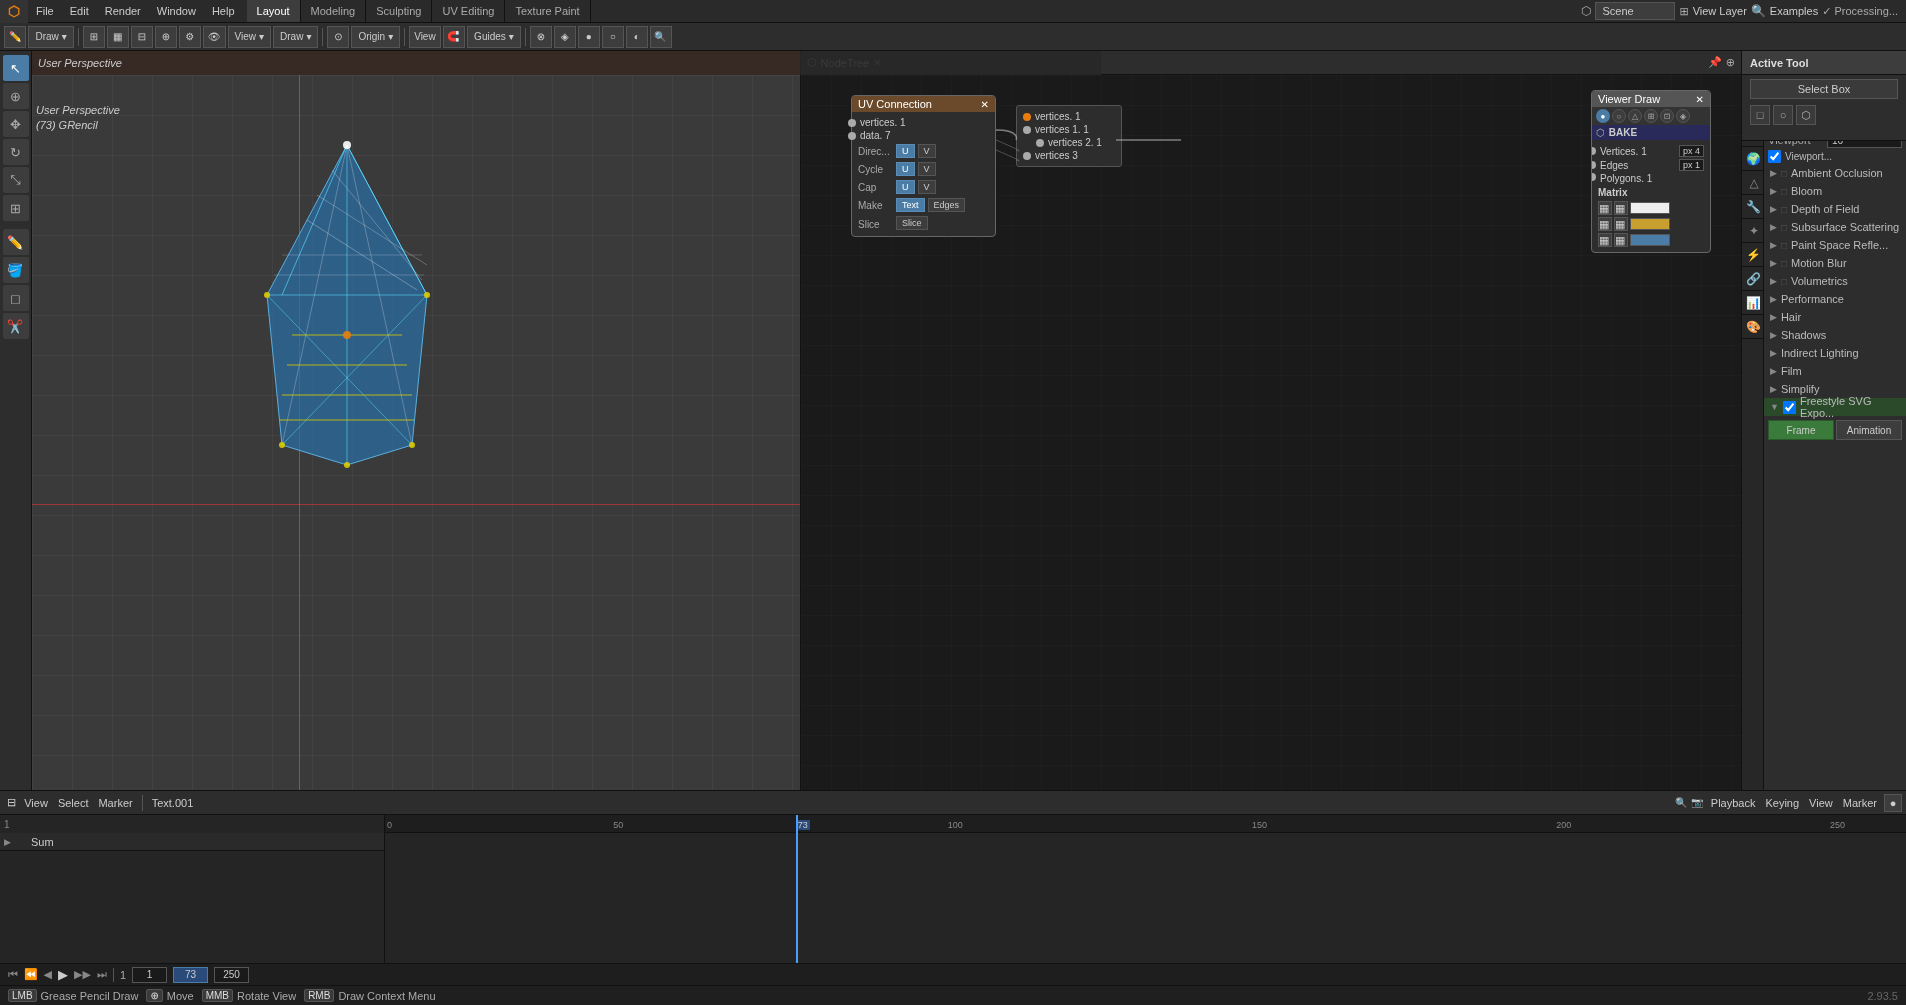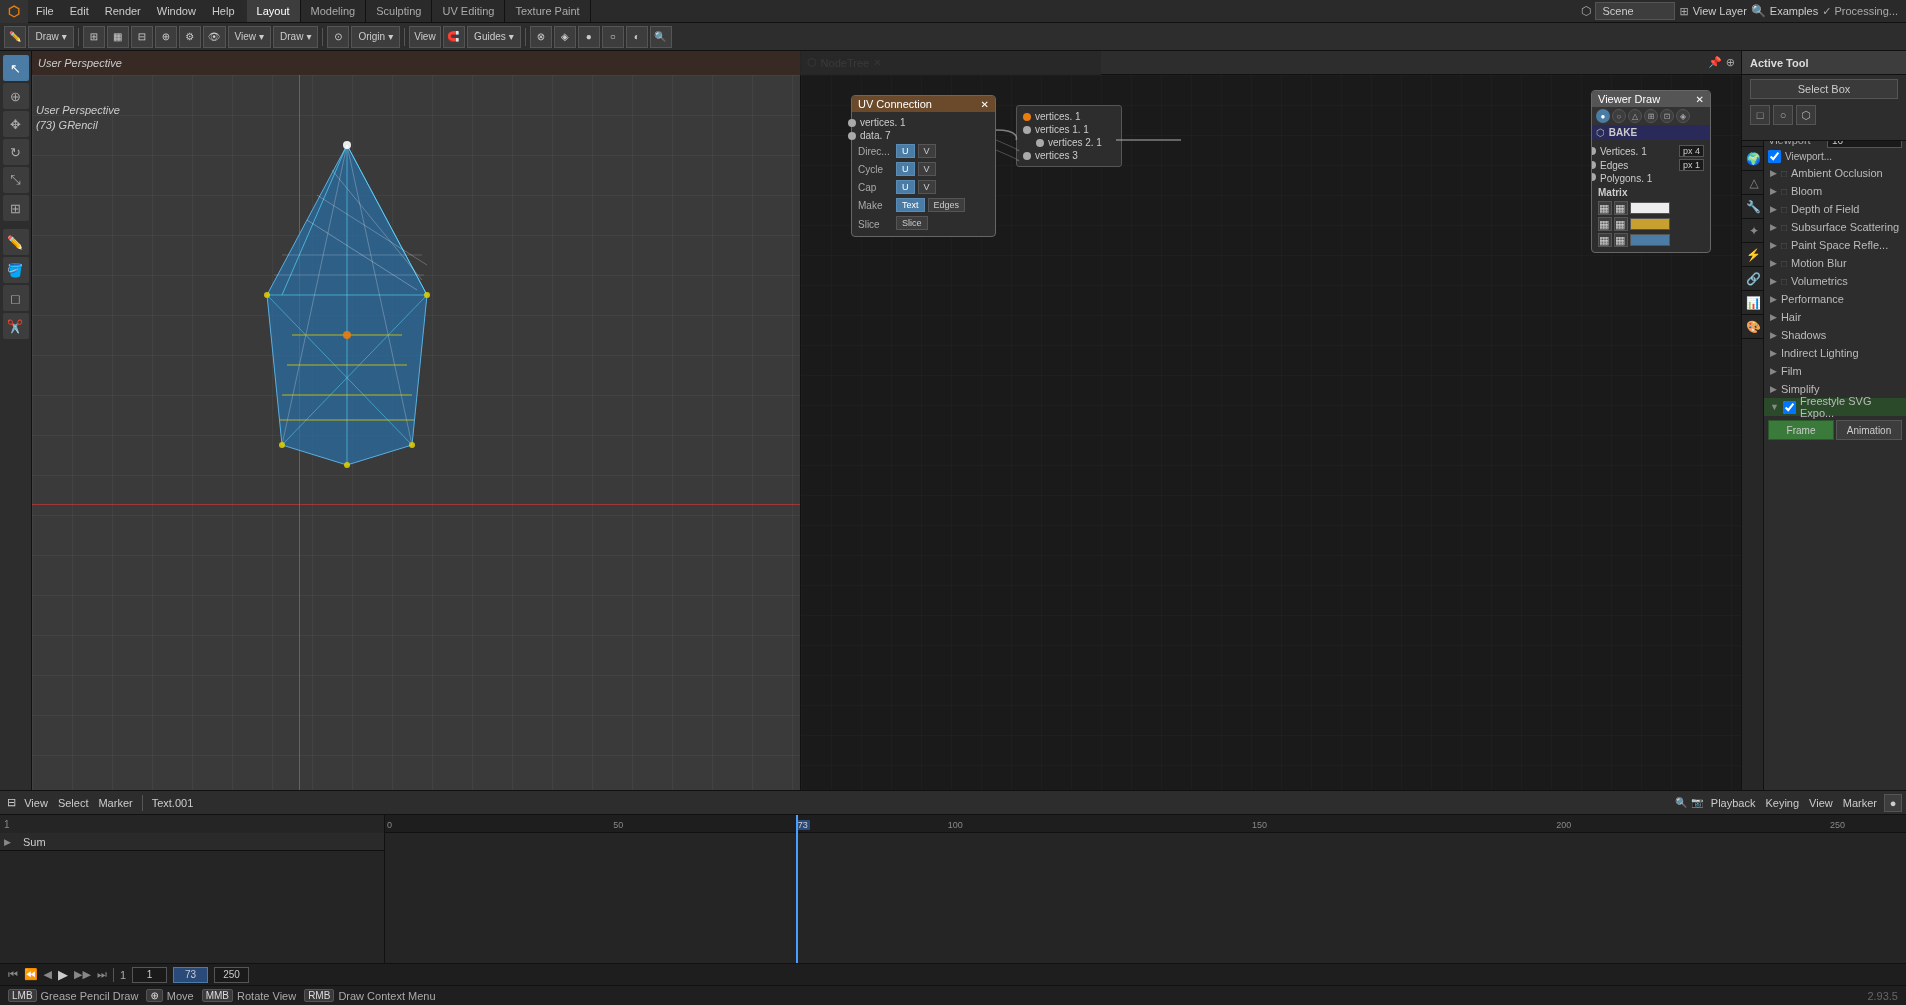--- a/index.html
+++ b/index.html
@@ -1019,21 +1019,21 @@
   <div style="flex:1;display:flex;overflow:hidden;">
 
     <div style="width:385px;background:#2a2a2a;border-right:1px solid #111;position:relative;display:flex;flex-direction:column;">
 
       <div style="display:flex;align-items:center;gap:4px;padding:2px 4px;height:18px;background:#252525;font-size:10px;color:#888;">
         <span>1</span>
       </div>
 
       <div style="display:flex;align-items:center;padding:2px 4px;height:18px;background:#2a2a2a;border-bottom:1px solid #111;">
         <span style="font-size:9px;color:#888;">▶</span>
-        <span style="font-size:11px;color:#ccc;margin-left:12px;">Sum</span>
+        <span style="font-size:11px;color:#ccc;margin-left:20px;">Sum</span>
       </div>
 
       <div style="flex:1;background:#252525;"></div>
     </div>
 
     <div style="flex:1;background:#252525;position:relative;overflow:hidden;">
 
       <div style="height:18px;background:#1e1e1e;border-bottom:1px solid #111;display:flex;align-items:flex-end;padding-bottom:2px;position:relative;">
         <div style="position:absolute;left:0;font-size:9px;color:#888;padding-left:2px;">0</div>
         <div style="position:absolute;left:15%;font-size:9px;color:#888;">50</div>

